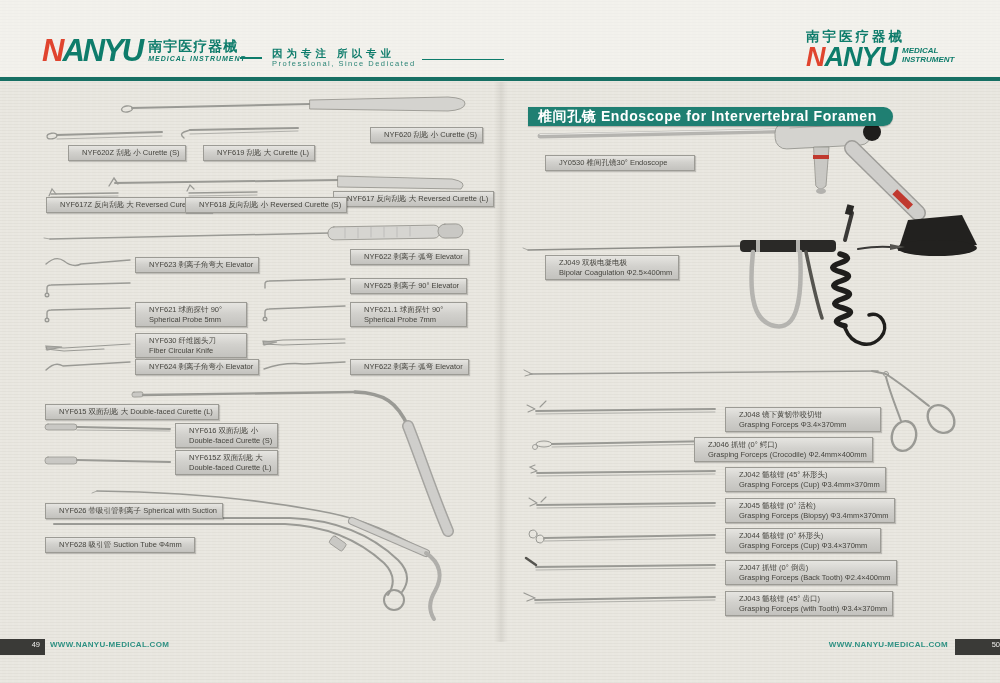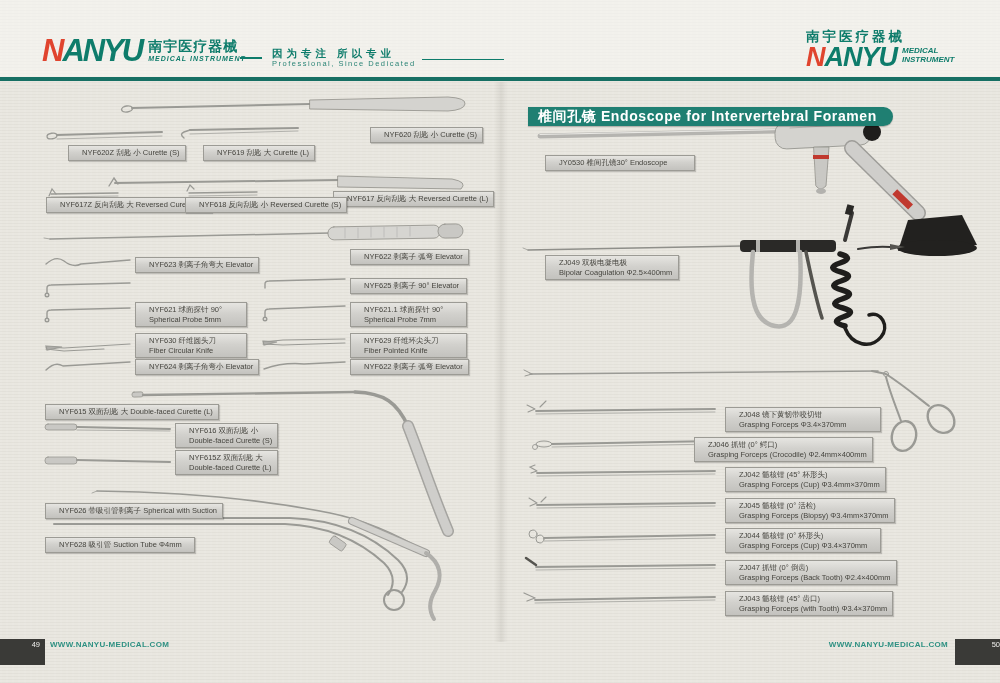--- a/index.html
+++ b/index.html
@@ -31,21 +31,21 @@
   .fold{position:absolute;left:494px;top:82px;width:14px;height:560px;
     background:linear-gradient(90deg, rgba(0,0,0,0) 0%, rgba(90,85,75,0.10) 50%, rgba(0,0,0,0) 100%);}
   .banner{position:absolute;left:528px;top:107px;height:19px;padding:0 16px 0 10px;
     background:#1f7f72;border-radius:0 10px 10px 0;display:flex;align-items:center;
     color:#ffffff;font-weight:bold;font-size:14px;letter-spacing:0.6px;box-shadow:0 1px 1px rgba(0,0,0,0.25);}
   .lbl{position:absolute;background:linear-gradient(180deg,#e6e5e1 0%,#d2d1cd 45%,#c3c2be 100%);
     border:1px solid #9c9b95;color:#46453f;font-size:7.5px;line-height:9.5px;
     padding:2px 5px;box-sizing:border-box;white-space:nowrap;box-shadow:1px 1px 1px rgba(0,0,0,0.18);}
   .lbl span{display:block;padding-left:8px;}
   svg.art{position:absolute;left:0;top:0;}
-  .foot-box{position:absolute;top:639px;height:26px;background:#3a3a37;color:#efefec;
+  .foot-box{position:absolute;top:639px;height:16px;background:#3a3a37;color:#efefec;
     font-size:7.5px;line-height:11px;box-sizing:border-box;}
   .foot-box.left{left:0;width:45px;text-align:right;padding-right:5px;}
   .foot-box.right{left:955px;width:45px;text-align:right;padding-left:6px;}
   .site{position:absolute;top:640px;font-weight:bold;font-size:8px;color:#2f9183;letter-spacing:0.3px;}
   .site.left{left:50px;}
   .site.right{right:52px;}
 </style>
 </head>
 <body>
 
@@ -320,24 +320,20 @@
   <div class="lbl" style="left:350px;top:249px;min-width:117px">
       <span>NYF622 剥离子 弧弯 Elevator</span>
     </div>
   <div class="lbl" style="left:350px;top:278px;min-width:117px">
       <span>NYF625 剥离子 90°  Elevator</span>
     </div>
   <div class="lbl" style="left:350px;top:302px;min-width:117px">
       <span>NYF621.1 球面探针 90°</span>
       <span>Spherical Probe 7mm</span>
     </div>
-  <div class="lbl" style="left:350px;top:333px;min-width:117px">
-      <span>NYF629 纤维环尖头刀</span>
-      <span>Fiber Pointed Knife</span>
-    </div>
   <div class="lbl" style="left:350px;top:359px;min-width:117px">
       <span>NYF622 剥离子 弧弯 Elevator</span>
     </div>
   <div class="lbl" style="left:45px;top:404px;min-width:155px">
       <span>NYF615 双面刮匙 大  Double-faced Curette (L)</span>
     </div>
   <div class="lbl" style="left:175px;top:423px;min-width:92px">
       <span>NYF616 双面刮匙 小</span>
       <span>Double-faced Curette (S)</span>
     </div>

